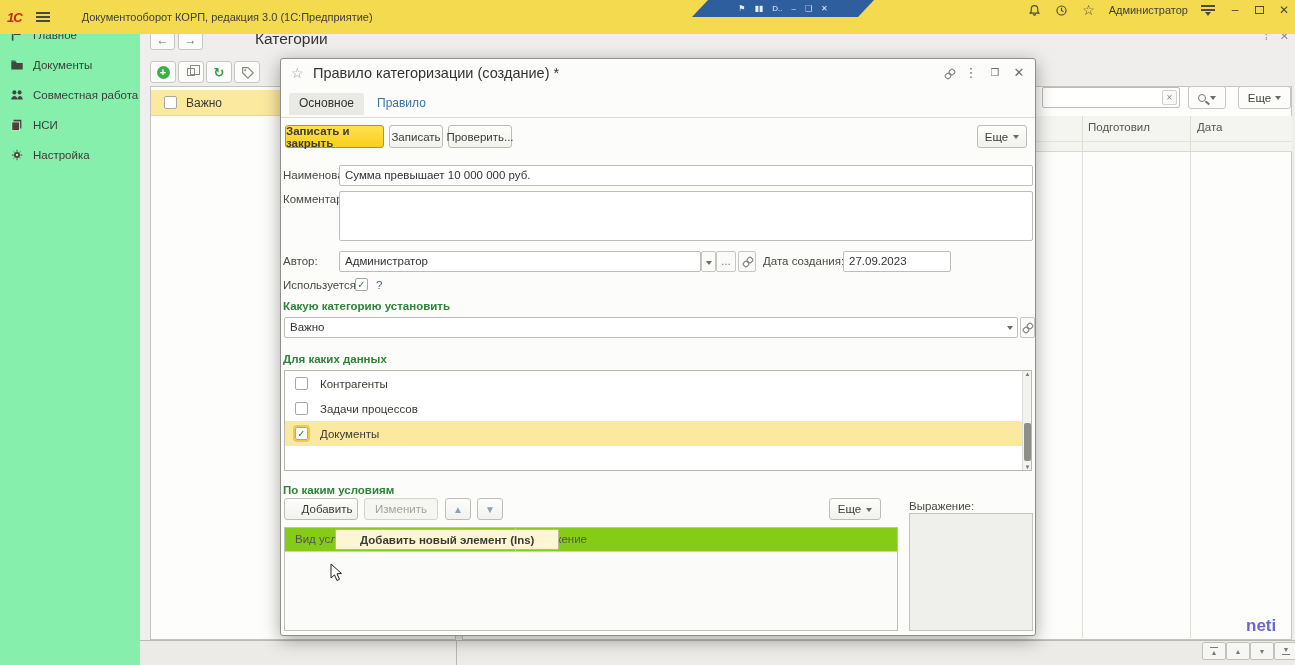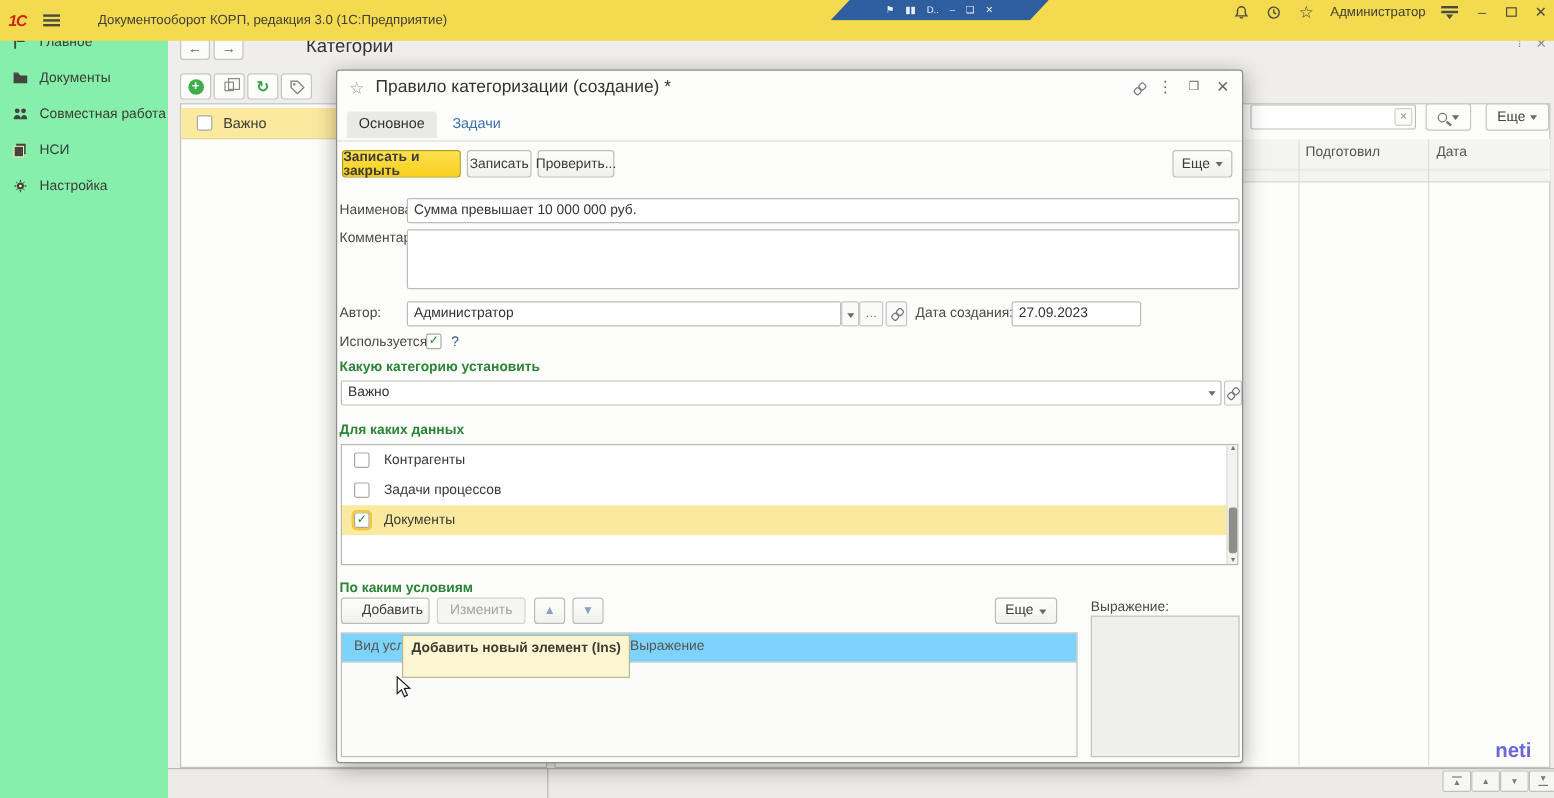--- a/index.html
+++ b/index.html
@@ -101,22 +101,22 @@
   .combo-caret { position:absolute; right:4px; top:8px; border:3.5px solid transparent; border-top:4.5px solid #6b6b64; }
   .sq-btn { position:absolute; height:21px; background:#fafaf8; border:1px solid #c6c6c2; border-radius:2px;
     display:flex; align-items:center; justify-content:center; font-size:10px; color:#6b6b64; }
   .listbox { position:absolute; left:3px; top:311px; width:748px; height:101px; background:#fff; border:1px solid #b8b8b2; }
   .list-row { height:25px; display:flex; align-items:center; gap:12px; padding-left:10px; font-size:11.5px; color:#3a3a34; }
   .list-row.sel { background:#fce9a0; }
   .scrollbar { position:absolute; right:0; top:0; width:9px; height:99px; background:#f2f2ef; border-left:1px solid #dddDD8; }
   .scroll-thumb { position:absolute; left:1px; width:7px; background:#8f8f89; border-radius:2px; }
   .mini-arrow { position:absolute; left:1px; width:7px; text-align:center; font-size:6px; color:#77776f; }
   .cond-table { position:absolute; left:3px; top:468px; width:614px; height:104px; background:#fbfbf9; border:1px solid #c0c0ba; }
-  .cond-head { height:24px; background:#7dd3fc; border-bottom:1px solid #cfcfca; position:relative; font-size:11.5px; color:#55554f; }
-  .tooltip { position:absolute; left:54px; top:470px; height:36px; padding:4px 7px; background:#fcf6d2;
+  .cond-head { height:24px; background:#84cc16; border-bottom:1px solid #cfcfca; position:relative; font-size:11.5px; color:#55554f; }
+  .tooltip { position:absolute; left:54px; top:470px; height:21px; padding:4px 24px; background:#fcf6d2;
     border:1px solid #b9b992; font-size:11.5px; font-weight:bold; color:#3b3b33; white-space:nowrap; z-index:55; }
   .expr-box { position:absolute; left:628px; top:454px; width:124px; height:118px; background:#efefec; border:1px solid #c4c4bf; }
   .chain-ic { display:inline-block; width:11px; height:11px; position:relative; }
   .chain-ic::before { content:""; position:absolute; left:1px; top:5px; width:4px; height:4px; border:1.4px solid #76767e; border-radius:2px; transform:rotate(45deg); }
   .chain-ic::after { content:""; position:absolute; left:5px; top:1px; width:4px; height:4px; border:1.4px solid #76767e; border-radius:2px; transform:rotate(45deg); }
   .updown { font-size:10px; color:#8aa0bd; }
 </style>
 </head>
 <body>
 
@@ -269,21 +269,21 @@
 
 <div class="dialog">
   <span class="dlg-star">☆</span>
   <span class="dlg-title">Правило категоризации (создание) *</span>
   <span class="dlg-winbtn" style="right:78px; top:9px;"><span class="chain-ic"></span></span>
   <span class="dlg-winbtn" style="right:56px;">⋮</span>
   <span class="dlg-winbtn" style="right:32px; font-size:10px;">❒</span>
   <span class="dlg-winbtn" style="right:8px;">✕</span>
 
   <span class="tab active" style="left:8px;">Основное</span>
-  <span class="tab link" style="left:86px;">Задачи</span>
+  <span class="tab link" style="left:86px;">Правило</span>
   <div style="position:absolute; left:0; top:58px; width:754px; height:1px; background:#dcdcd7;"></div>
 
   <div class="btn primary" style="left:4px; top:66px; width:99px;">Записать и закрыть</div>
   <div class="btn" style="left:108px; top:66px; width:54px;">Записать</div>
   <div class="btn" style="left:167px; top:66px; width:64px;">Проверить...</div>
   <div class="btn" style="right:8px; top:66px; width:50px;">
     <span>Еще</span>
     <span class="caret"></span>
   </div>
 

